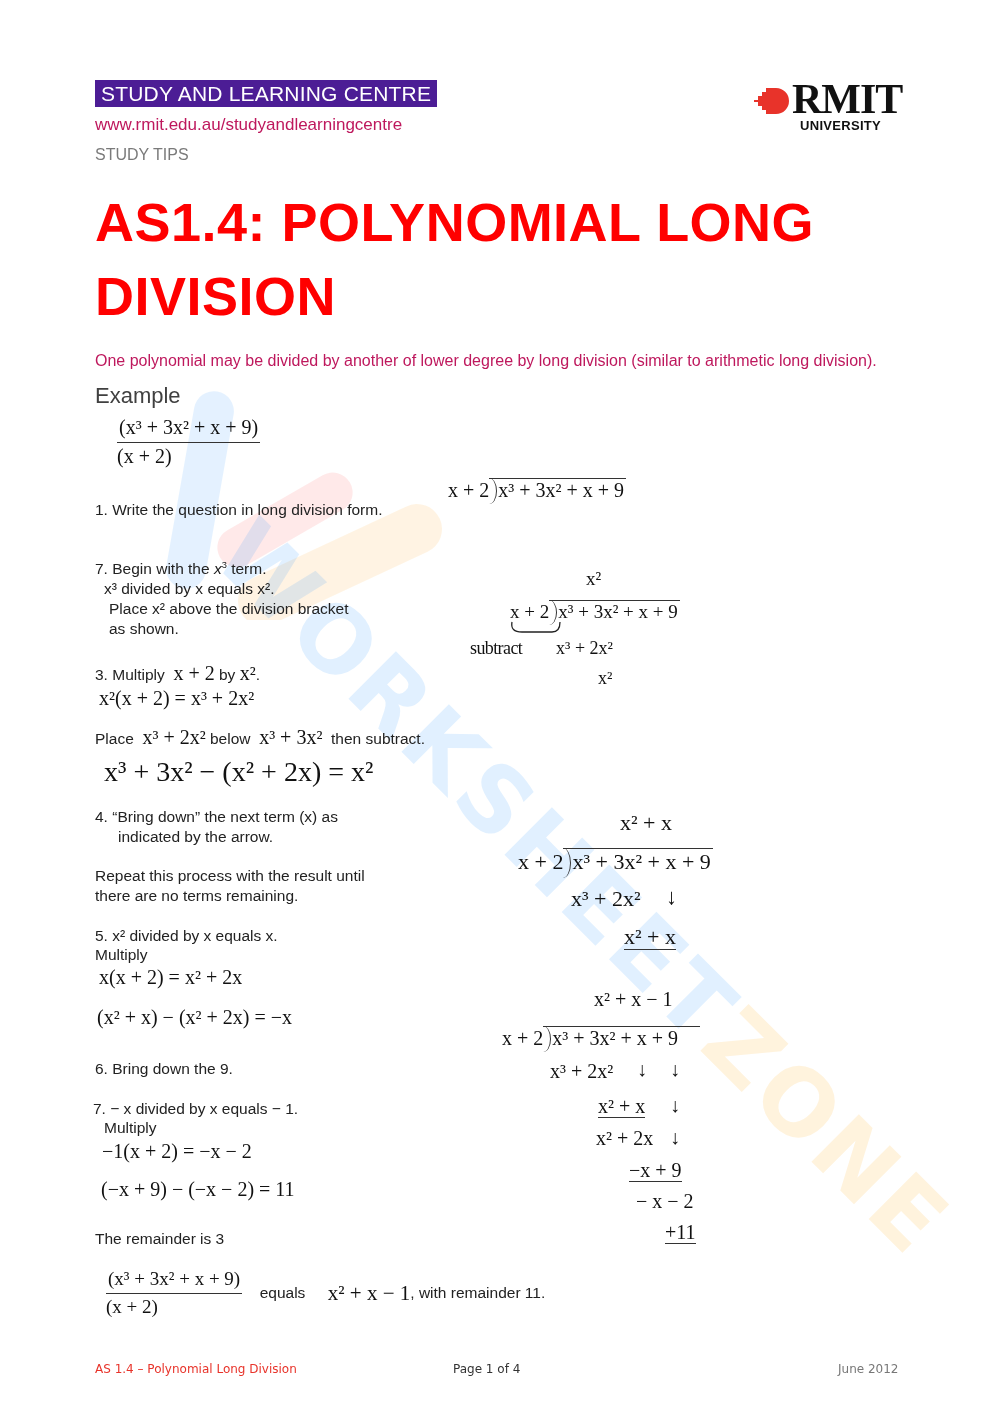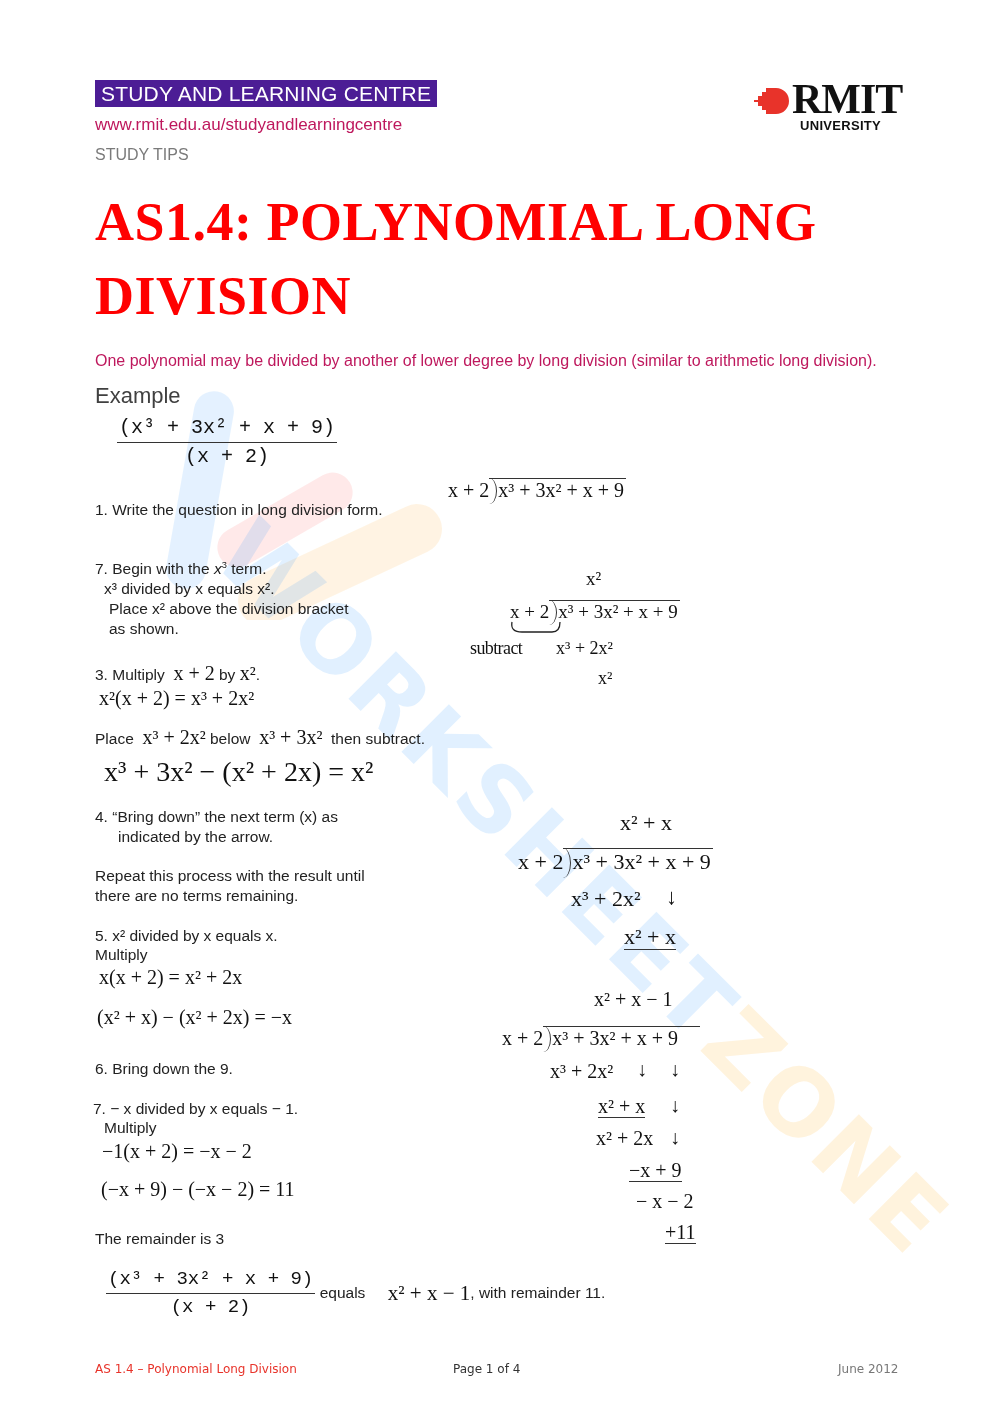--- a/index.html
+++ b/index.html
@@ -11,30 +11,30 @@
 
   
   .banner { left: 95px; top: 80px; height: 27px; padding: 0 6px; background: #4c1d95; color: #fff; font-size: 21px; line-height: 27px; letter-spacing: 0.2px; white-space: nowrap; }
   .url { left: 95px; top: 115px; color: #be185d; font-size: 17px; white-space: nowrap; }
   .tips { left: 95px; top: 146px; color: #7a7a7a; font-size: 16px; }
   .logo { left: 754px; top: 80px; width: 150px; height: 55px; }
   .logo-mark { position: absolute; left: 0; top: 6px; width: 36px; height: 30px; }
   .logo-word { position: absolute; left: 38px; top: -4px; font-family: "Liberation Serif", serif; font-weight: bold; font-size: 42px; color: #111; letter-spacing: -1px; line-height: 46px; }
   .logo-sub { position: absolute; left: 46px; top: 38px; font-family: "Liberation Sans", sans-serif; font-weight: bold; font-size: 13px; color: #111; letter-spacing: 0.3px; }
 
-  .title { left: 95px; top: 185px; width: 820px; color: #ff0000; font-family: Liberation Serif, serif; font-weight: bold; font-size: 54px; line-height: 74px; letter-spacing: 0.5px; }
+  .title { left: 95px; top: 185px; width: 820px; color: #ff0000; font-family: Liberation Sans, sans-serif; font-weight: bold; font-size: 54px; line-height: 74px; letter-spacing: 0.5px; }
 
   .intro { left: 95px; top: 352px; font-size: 16px; white-space: nowrap; color: #be185d; }
   .example { left: 95px; top: 383px; font-size: 22px; color: #404040; }
 
   .txt { font-size: 15.5px; line-height: 20px; color: #222; white-space: nowrap; }
   .math { font-family: "Liberation Serif", serif; color: #111; white-space: nowrap; }
   sup { font-size: 0.6em; vertical-align: 0.7em; line-height: 0; }
 
-  .frac { display: inline-block; text-align: center; vertical-align: middle; font-family: Liberation Mono, monospace; }
+  .frac { display: inline-block; vertical-align: middle; }
   .frac .num { display: block; padding: 0 2px 3px 2px; border-bottom: 1.5px solid #333; }
   .frac .den { display: block; padding-top: 2px; }
 
   .ldiv { display: inline-block; white-space: nowrap; }
   .ldiv .divisor { display: inline-block; }
   .ldiv .bracket { display: inline-block; border-top: 1.5px solid #333; position: relative; padding-left: 9px; padding-right: 2px; }
   .ldiv .bracket:before { content: ""; position: absolute; left: 0; top: -1px; width: 7px; height: 115%; border-right: 1.5px solid #333; border-radius: 0 100% 100% 0 / 0 50% 50% 0; }
 
   .ul { border-bottom: 1.5px solid #333; }
   .watermark { left: 270px; top: 500px; font-family: "DejaVu Sans", sans-serif; font-weight: bold; font-size: 92px; letter-spacing: 4px; transform: rotate(45deg); transform-origin: left top; white-space: nowrap; opacity: 0.13; }
@@ -159,19 +159,19 @@
 <div class="abs txt" style="left:104px; top:1118px;">Multiply</div>
 <div class="abs math" style="left:102px; top:1140px; font-size:20px;">−1(x + 2) = −x − 2</div>
 <div class="abs math" style="left:101px; top:1178px; font-size:20px;">(−x + 9) − (−x − 2) = 11</div>
 <div class="abs txt" style="left:95px; top:1229px;">The remainder is 3</div>
 
 <div class="abs" style="left:106px; top:1268px; white-space:nowrap;">
   <span class="frac math" style="font-size:19px;">
     <span class="num">(x³ + 3x² + x + 9)</span>
     <span class="den">(x + 2)</span>
   </span>
-  <span class="txt" style="vertical-align:middle;">equals</span>
+  <span class="txt" style="vertical-align:middle;margin-left:13px;">equals</span>
   <span class="math" style="font-size:21px; vertical-align:middle; margin-left:18px;">x² + x − 1</span><span class="txt" style="vertical-align:middle;">, with remainder 11.</span>
 </div>
 
 <div class="abs footer" style="left:95px; color:#e8332a;">AS 1.4 – Polynomial Long Division</div>
 <div class="abs footer" style="left:453px; color:#333;">Page 1 of 4</div>
 <div class="abs footer" style="left:838px; color:#777;">June 2012</div>
 
 </body></html>

